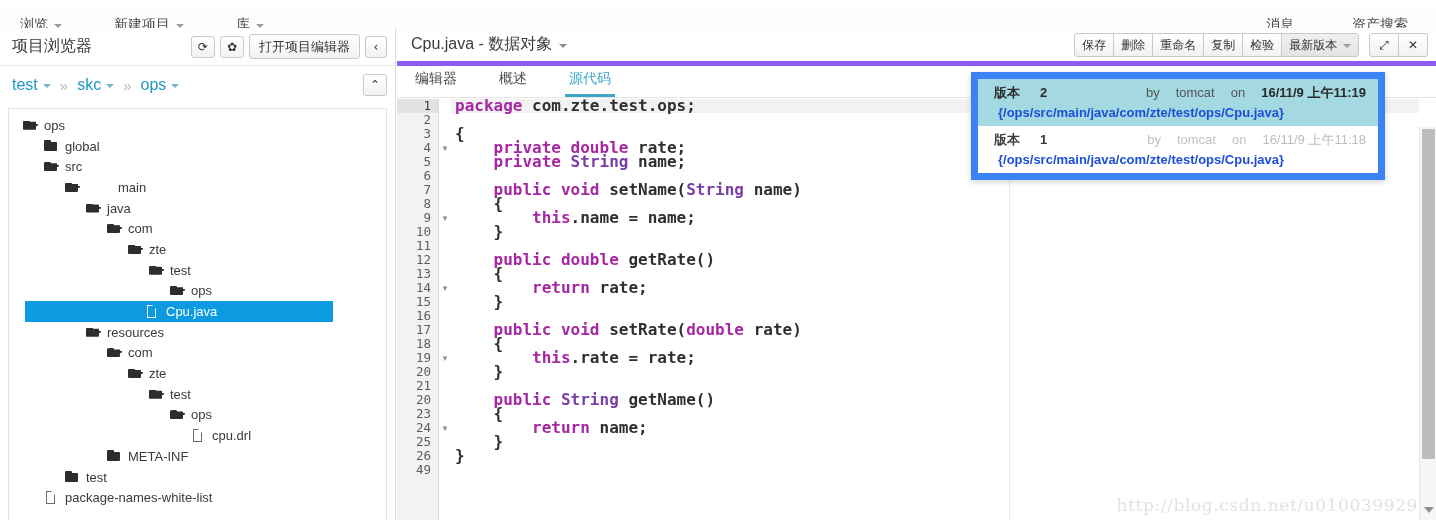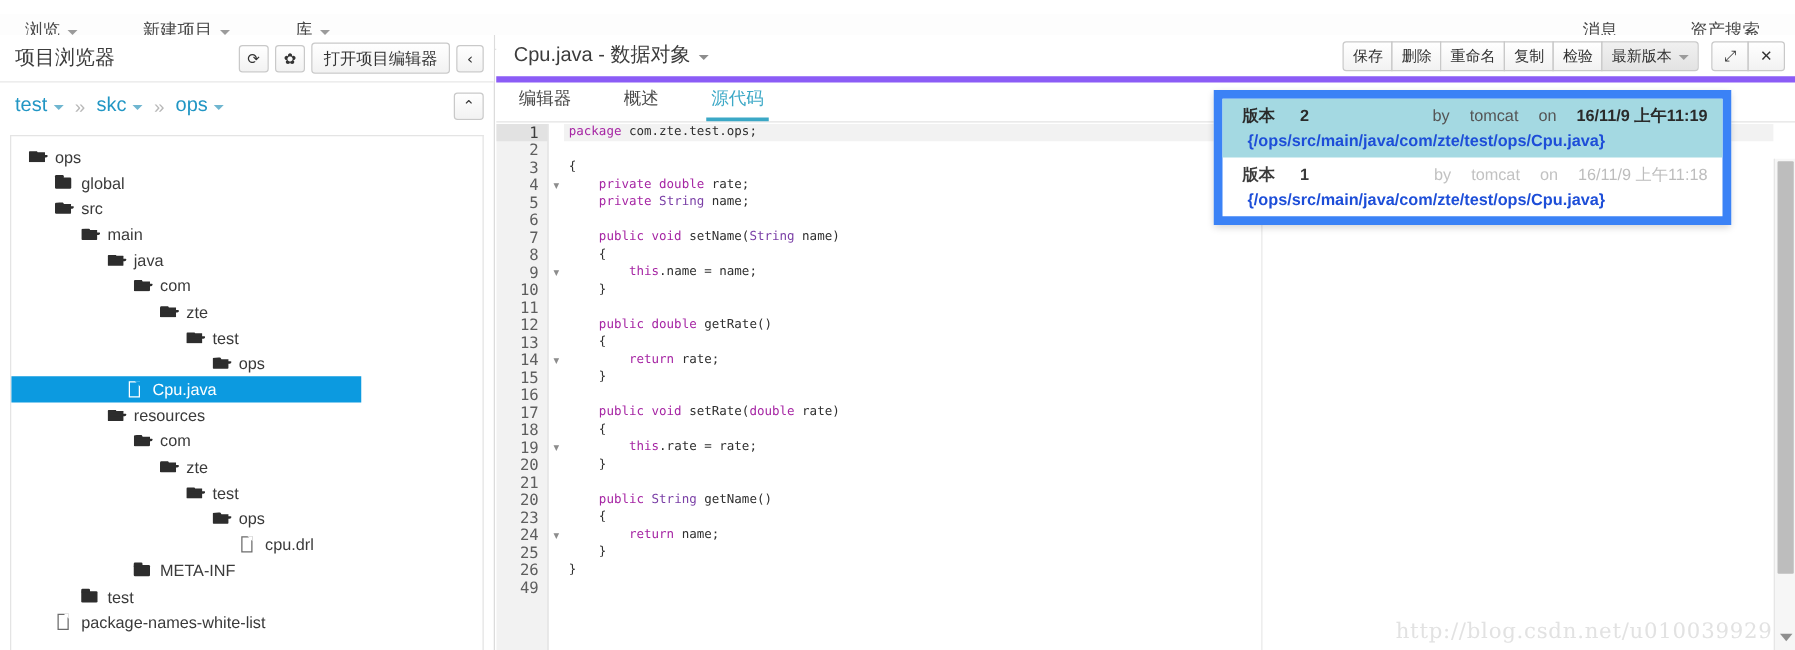--- a/index.html
+++ b/index.html
@@ -184,23 +184,23 @@
     height:14px;line-height:14px;font-size:12.5px;
     font-family:"DejaVu Sans Mono","Liberation Mono",monospace;
     color:#5e5e5e;text-align:right;padding-right:7px;box-sizing:border-box;
   }
   .fold{
     height:14px;line-height:14px;font-size:9px;color:#8c8c8c;
     text-align:center;cursor:pointer;
   }
   .cl{
     height:14px;line-height:14px;white-space:pre;
-    font-size:10px;
+    font-size:16px;
     font-family:"DejaVu Sans Mono","Liberation Mono",monospace;
-    color:#2f2f2f;padding-left:4px;
+    color:#2f2f2f;padding-left:4px;font-weight:bold;
   }
   .cl.cur{background:#f2f2f2;}
   .kw{color:#a626a4;}
   .ty{color:#7a3fa6;}
   .gutter .ln.cur{background:#e2e2e2;color:#3d3d3d;}
 
   
   .ver-menu{
     position:absolute;left:971px;top:72px;width:400px;
     background:#fff;border:7px solid #3b82f6;
@@ -315,21 +315,21 @@
             <span class="node-label">ops</span>
           </div>
           <div class="node" style="padding-left: 35px;">
             <span class="ico folder"></span>
             <span class="node-label">global</span>
           </div>
           <div class="node" style="padding-left: 35px;">
             <span class="ico folder-open"></span>
             <span class="node-label">src</span>
           </div>
-          <div class="node" style="padding-left: 56px;">
+          <div class="node" style="padding-left: 56px; gap: 32px;">
             <span class="ico folder-open"></span>
             <span class="node-label">main</span>
           </div>
           <div class="node" style="padding-left: 77px;">
             <span class="ico folder-open"></span>
             <span class="node-label">java</span>
           </div>
           <div class="node" style="padding-left: 98px;">
             <span class="ico folder-open"></span>
             <span class="node-label">com</span>
@@ -339,21 +339,21 @@
             <span class="node-label">zte</span>
           </div>
           <div class="node" style="padding-left: 140px;">
             <span class="ico folder-open"></span>
             <span class="node-label">test</span>
           </div>
           <div class="node" style="padding-left: 161px;">
             <span class="ico folder-open"></span>
             <span class="node-label">ops</span>
           </div>
-          <div class="node selected" style="padding-left: 92px; margin-left: 0px; width: 188px; box-sizing: content-box;">
+          <div class="node selected" style="padding-left: 120px; margin-left: 16px; width: 188px; box-sizing: content-box;">
             <span class="ico file"></span>
             <span class="node-label">Cpu.java</span>
           </div>
           <div class="node" style="padding-left: 77px;">
             <span class="ico folder-open"></span>
             <span class="node-label">resources</span>
           </div>
           <div class="node" style="padding-left: 98px;">
             <span class="ico folder-open"></span>
             <span class="node-label">com</span>

